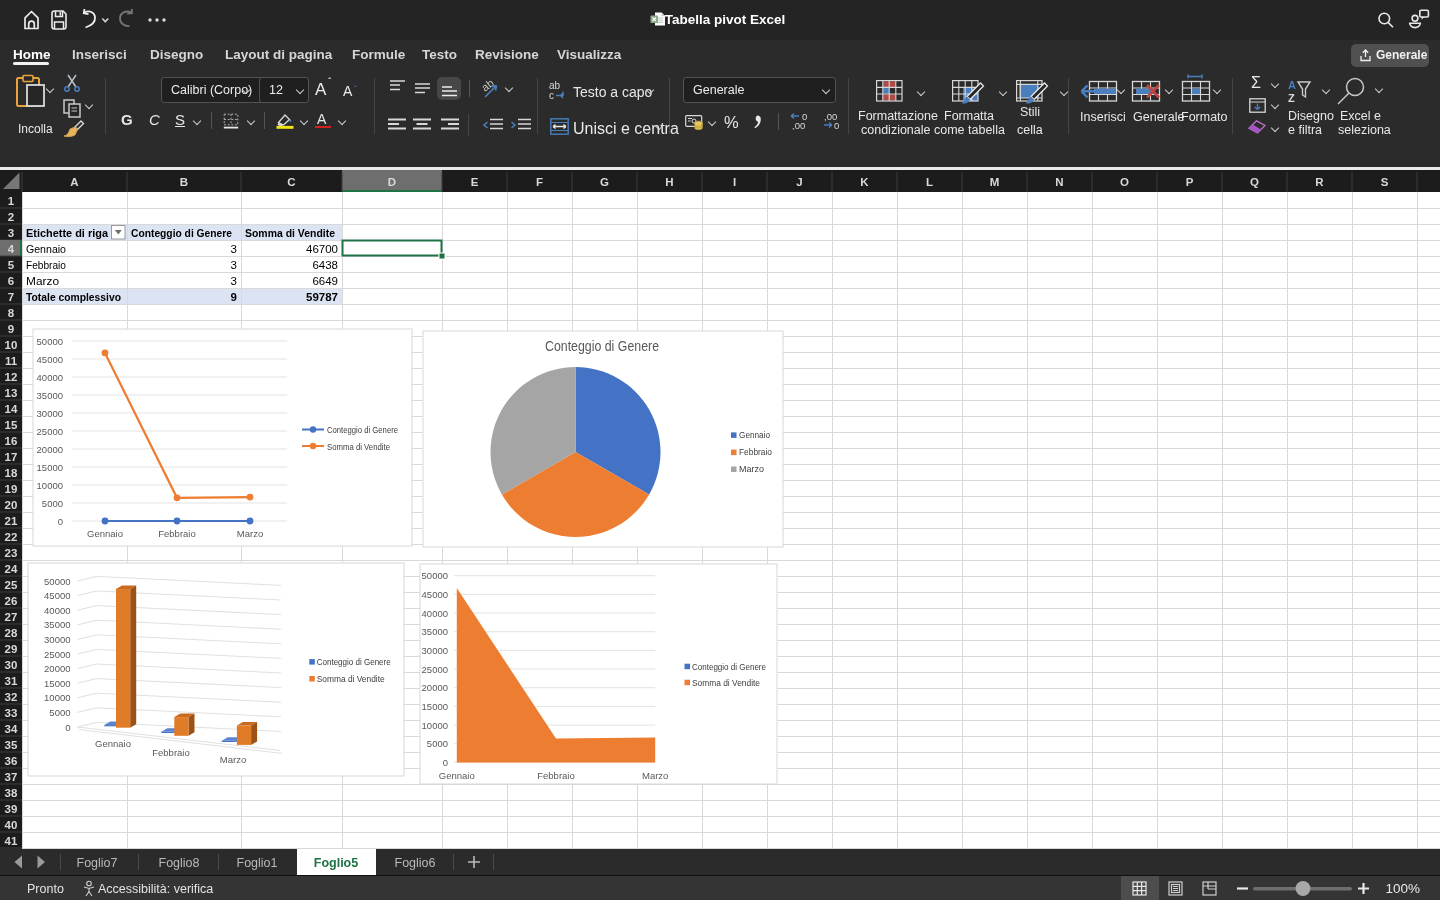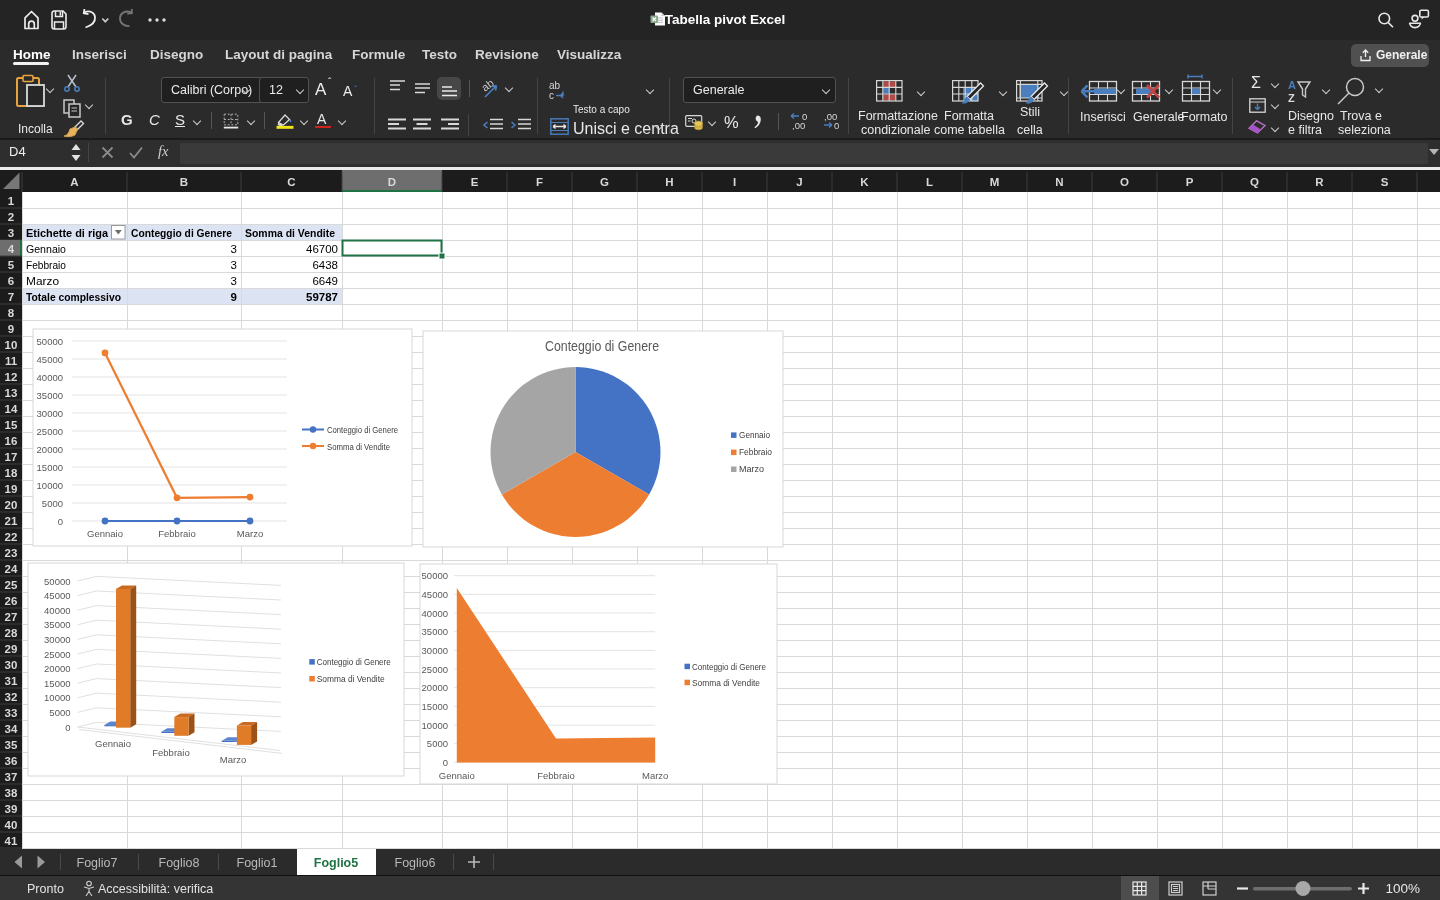--- a/index.html
+++ b/index.html
@@ -212,21 +212,21 @@
     <svg class="abs" style="left:511px; top:48px" width="20" height="14" viewBox="0 0 20 14">
       <path d="M7 1.5 H20 M7 6 H20 M7 10.5 H20" stroke="#d8d8d8" stroke-width="1.7"></path>
       <path d="M0.5 4 L4 7 L0.5 10" stroke="#4a7ebd" stroke-width="1.5" fill="none"></path>
     </svg>
 
     <svg class="abs" style="left:549px; top:10px" width="18" height="20" viewBox="0 0 18 20">
       <text x="0" y="9" font-size="10" fill="#d8d8d8" font-family="Liberation Sans">ab</text>
       <text x="0" y="19" font-size="10" fill="#d8d8d8" font-family="Liberation Sans">c</text>
       <path d="M7 15.5 H14 V11.5 M14 18 l-2.5 -2.5 l2.5 -2.5" stroke="#4a7ebd" stroke-width="1.4" fill="none"></path>
     </svg>
-    <div class="ribtext" style="left:573px; top:14px; font-size:10px;margin-top:20px;">Testo a capo</div>
+    <div class="ribtext" style="left:573px; top:14px; font-size:14px;">Testo a capo</div>
     <div class="chev" style="left:646px; top:16px">▾</div>
     <svg class="abs" style="left:550px; top:48px" width="19" height="17" viewBox="0 0 19 17">
       <rect x="0.8" y="0.8" width="17.4" height="15.4" fill="none" stroke="#4a7ebd" stroke-width="1.4"></rect>
       <path d="M0.8 4.5 H18.2 M0.8 12.5 H18.2" stroke="#4a7ebd" stroke-width="1"></path>
       <path d="M3 8.5 H16 M3 8.5 l2.5 -2 M3 8.5 l2.5 2 M16 8.5 l-2.5 -2 M16 8.5 l-2.5 2" stroke="#e8e8e8" stroke-width="1.4" fill="none"></path>
     </svg>
     <div class="ribtext" style="left:573px; top:50px; font-size:16px;">Unisci e centra</div>
     <div class="chev" style="left:655px; top:52px">▾</div>
 
     <div class="inputbox" style="left:683px; top:7px; width:153px; height:26px; line-height:24px; padding-left:9px;">Generale</div>
@@ -337,41 +337,24 @@
     </svg>
     <div class="chev" style="left:1322px; top:16px">▾</div>
     <div class="ribtext" style="left:1288px; top:39px; font-size:12.5px;">Disegno</div>
     <div class="ribtext" style="left:1288px; top:53px; font-size:12.5px;">e filtra</div>
 
     <svg class="abs" style="left:1334px; top:6px" width="34" height="30" viewBox="0 0 34 30">
       <circle cx="21" cy="11" r="8.5" fill="none" stroke="#c9c9c9" stroke-width="1.5"></circle>
       <path d="M15 17 L4 28" stroke="#c9c9c9" stroke-width="1.5"></path>
     </svg>
     <div class="chev" style="left:1375px; top:15px">▾</div>
-    <div class="ribtext" style="left:1340px; top:39px; font-size:12.5px;">Trova e</div>
+    <div class="ribtext" style="left:1340px; top:39px; font-size:12.5px;">Excel e</div>
     <div class="ribtext" style="left:1338px; top:53px; font-size:12.5px;">seleziona</div>
   </div>
 
-  <div id="fbar">
-    <div class="ribtext" style="left:9px; top:4px; font-size:13px; color:#f0f0f0;">D4</div>
-    <svg class="abs" style="left:70px; top:3px" width="12" height="19" viewBox="0 0 12 19">
-      <path d="M6 1 L10.5 7 H1.5 Z" fill="#e3e3e3"></path>
-      <path d="M6 18 L1.5 12 H10.5 Z" fill="#e3e3e3"></path>
-    </svg>
-    <div class="abs" style="left:88px; top:3px; width:1px; height:19px; background:#454545;"></div>
-    <svg class="abs" style="left:100px; top:5px" width="15" height="15" viewBox="0 0 15 15">
-      <path d="M2.5 2.5 L12.5 12.5 M12.5 2.5 L2.5 12.5" stroke="#8a8a8a" stroke-width="1.8"></path>
-    </svg>
-    <svg class="abs" style="left:128px; top:5px" width="16" height="15" viewBox="0 0 16 15">
-      <path d="M2 8 L6 12.5 L14 2.5" stroke="#8a8a8a" stroke-width="1.8" fill="none"></path>
-    </svg>
-    <div class="ribtext" style="left:158px; top:3px; font-size:14.5px; font-style:italic; color:#cfcfcf; font-family:'Liberation Serif',serif;">fx</div>
-    <div id="finput"></div>
-    <div class="abs" style="left:1429px; top:9px; width:0; height:0; border-left:5px solid transparent; border-right:5px solid transparent; border-top:6px solid #b5b5b5;"></div>
-  </div>
   <div id="fwhite"></div>
 
   <div id="sheet">
     <svg width="1440" height="679" viewBox="0 170 1440 679" font-family="Liberation Sans, sans-serif">
 <rect x="0" y="170" width="1440" height="22" fill="#1c1c1c"></rect>
 <path d="M3 189 L19.5 172.5 L19.5 189 Z" fill="#777777"></path>
 <text x="74.5" y="186" font-size="11.5" font-weight="bold" fill="#d9d9d9" text-anchor="middle">A</text>
 <text x="184.0" y="186" font-size="11.5" font-weight="bold" fill="#d9d9d9" text-anchor="middle">B</text>
 <text x="291.5" y="186" font-size="11.5" font-weight="bold" fill="#d9d9d9" text-anchor="middle">C</text>
 <rect x="342" y="170" width="100" height="22" fill="#6e6e6e"></rect>

